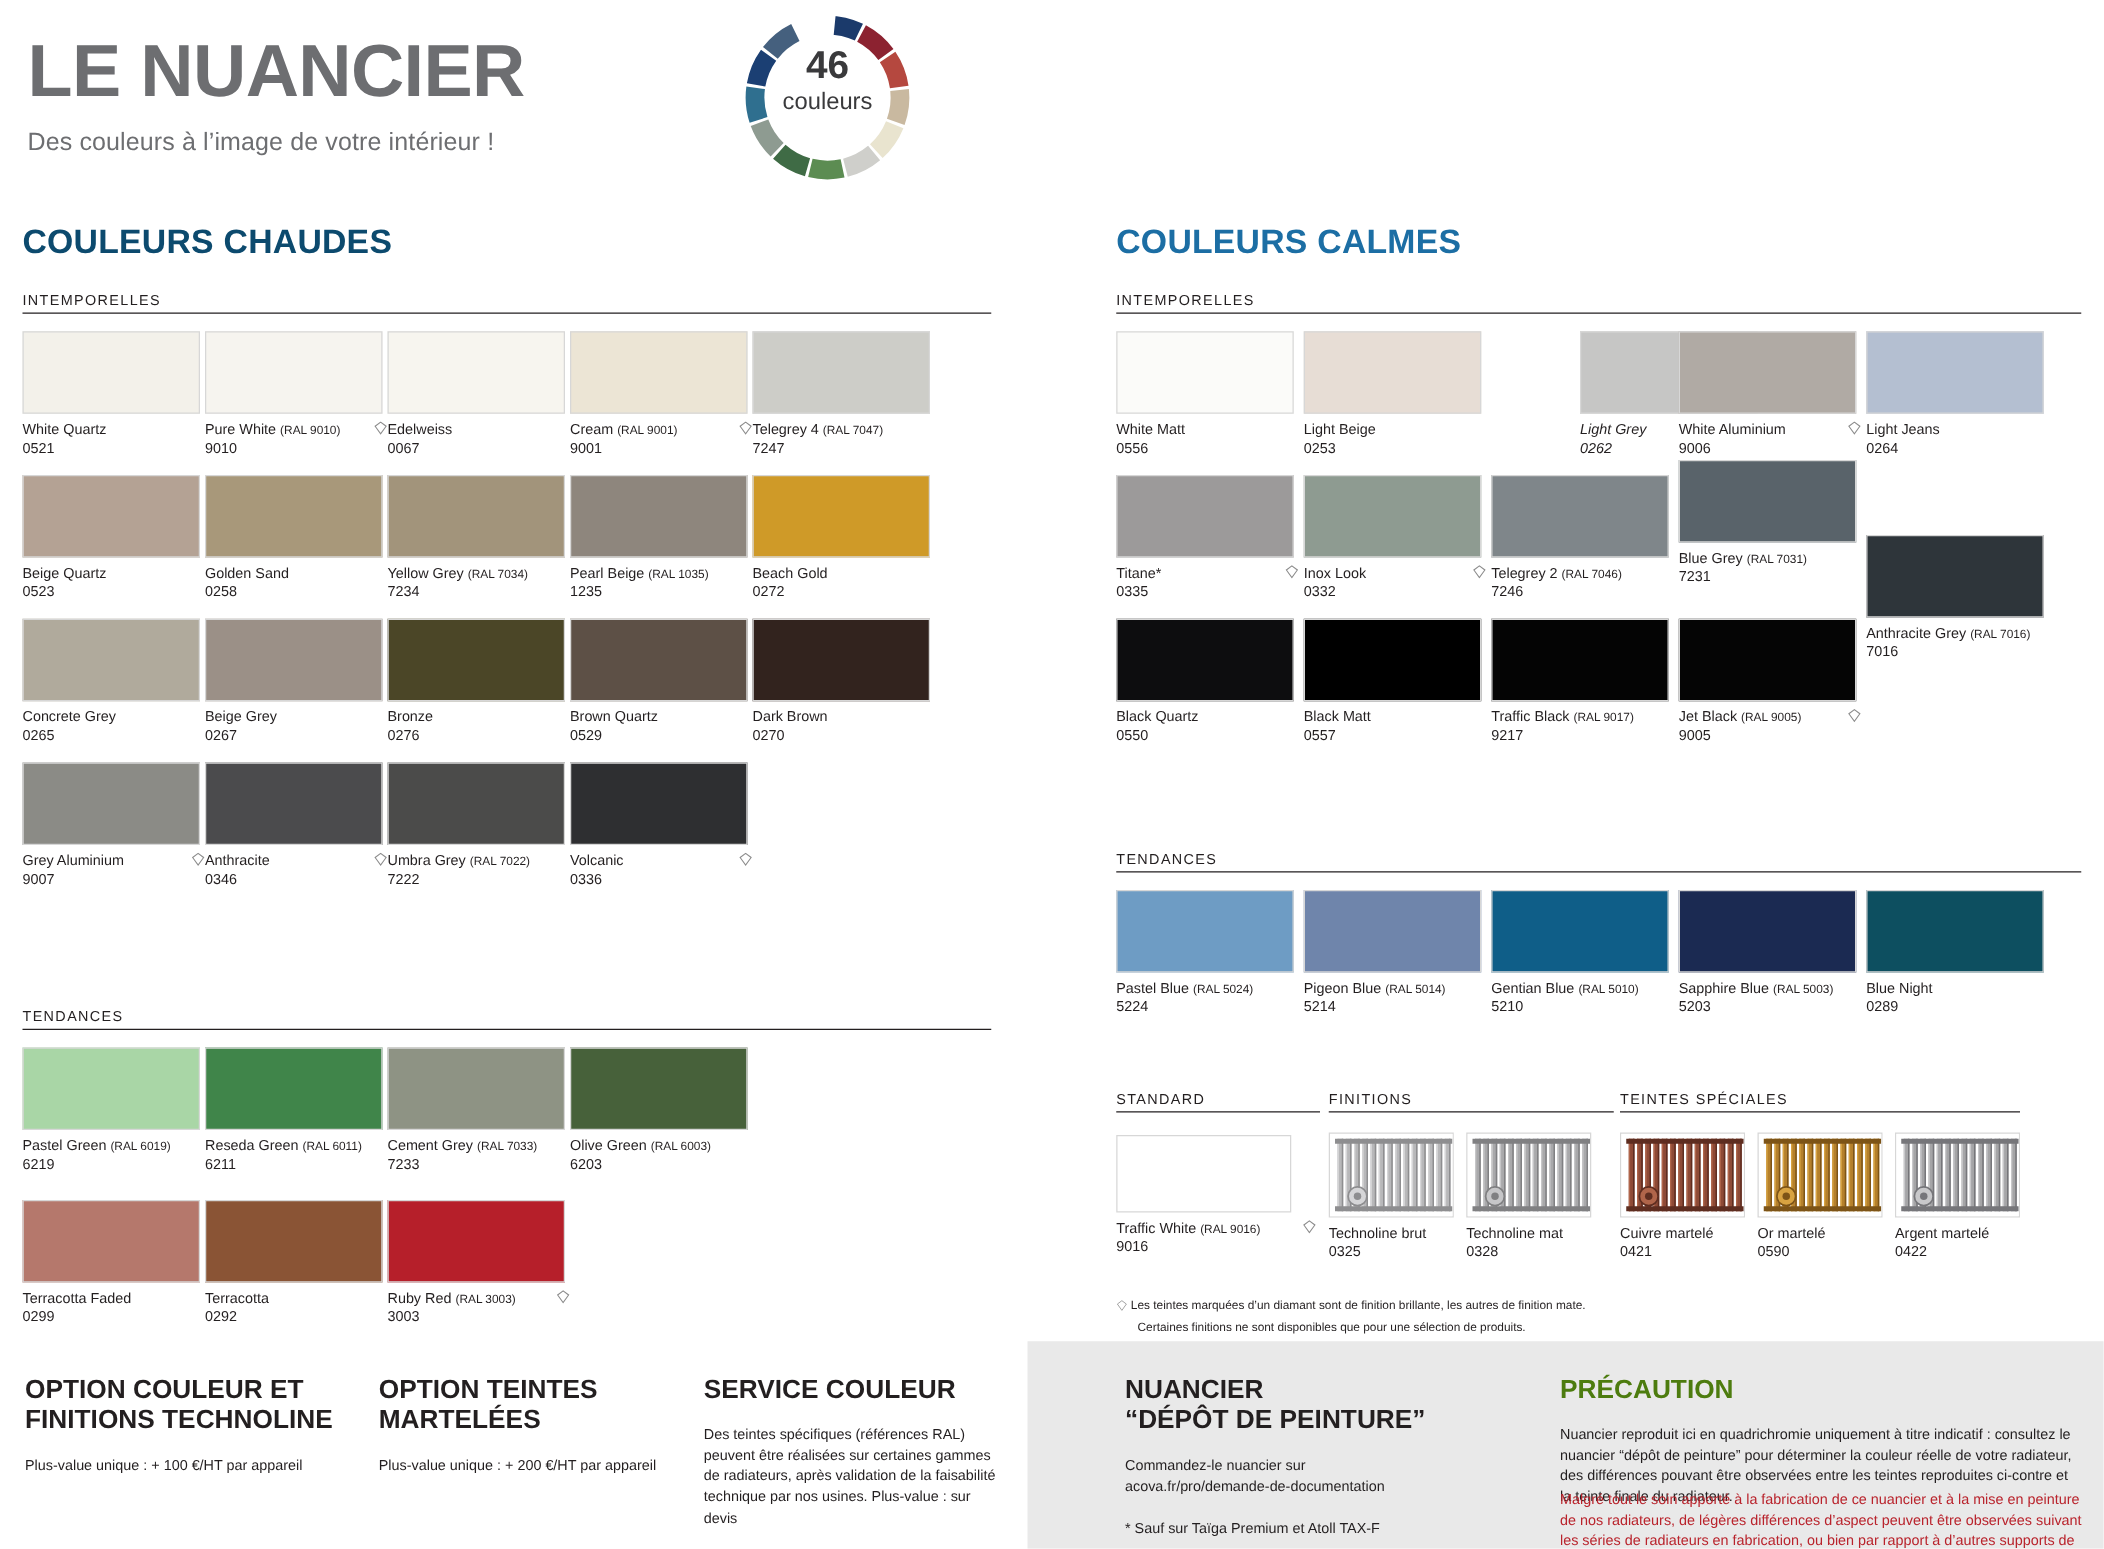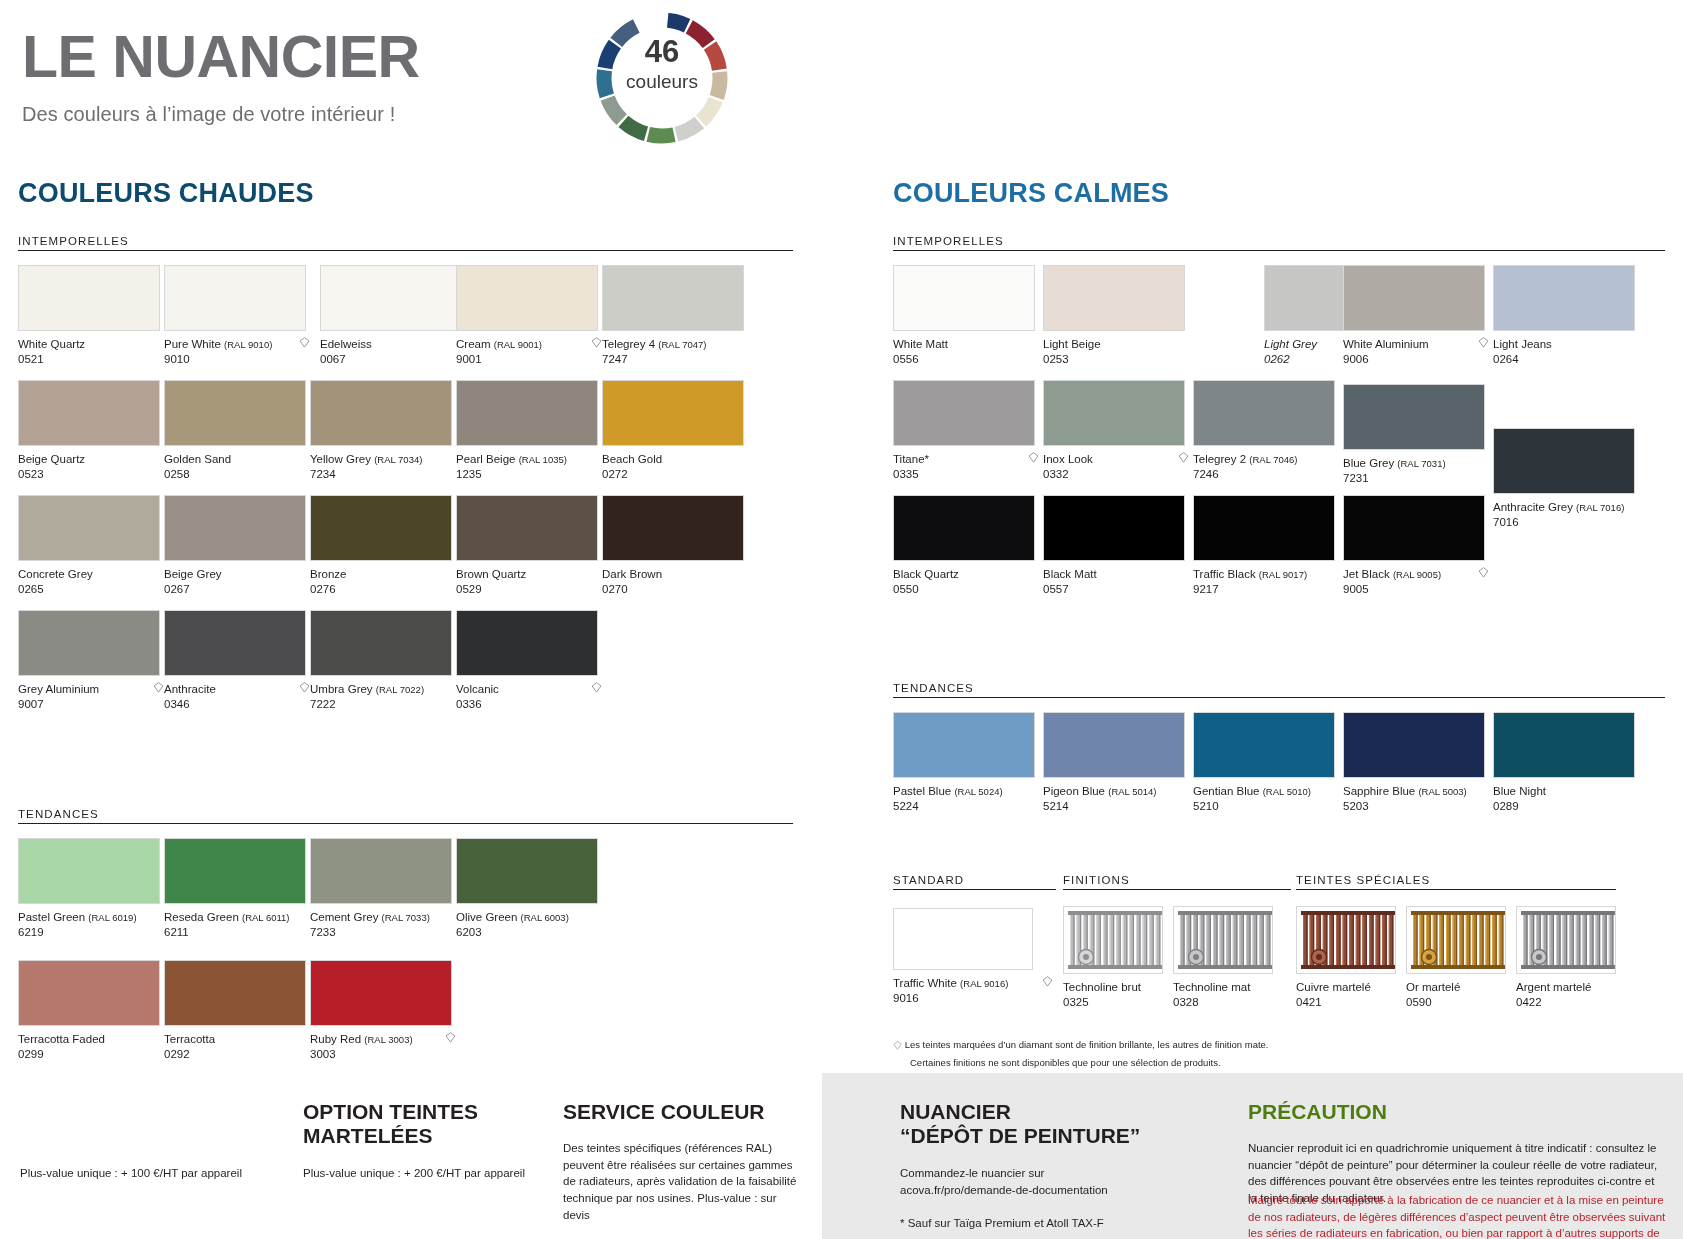--- a/index.html
+++ b/index.html
@@ -125,21 +125,21 @@
       <div class="swatch" style="left: 18px; top: 265px;">
         <div class="chip" style="width:142px;height:66px;background:#f3f1ea;"></div>
         <div class="cap cap-row" style="width:156px;"><span>White Quartz</span><span class="code">0521</span></div>
       </div>
       <div class="swatch" style="left: 164px; top: 265px;">
         <div class="chip" style="width:142px;height:66px;background:#f6f4ef;"></div>
         <div class="cap cap-row" style="width:156px;"><span>Pure White</span> <span class="ral">(RAL 9010)</span><svg class="diamond" viewBox="0 0 10 10">
             <path d="M1 3.6 L5 0.6 L9 3.6 L5 9.2 Z" fill="none" stroke="#8c8c8c" stroke-width="0.8"></path>
           </svg><span class="code">9010</span></div>
       </div>
-      <div class="swatch" style="left: 320px; top: 265px;">
+      <div class="swatch" style="left: 310px; top: 265px;">
         <div class="chip" style="width:142px;height:66px;background:#f7f5ef;"></div>
         <div class="cap cap-row" style="width:156px;"><span>Edelweiss</span><span class="code">0067</span></div>
       </div>
       <div class="swatch" style="left: 456px; top: 265px;">
         <div class="chip" style="width:142px;height:66px;background:#ece5d5;"></div>
         <div class="cap cap-row" style="width:156px;"><span>Cream</span> <span class="ral">(RAL 9001)</span><svg class="diamond" viewBox="0 0 10 10">
             <path d="M1 3.6 L5 0.6 L9 3.6 L5 9.2 Z" fill="none" stroke="#8c8c8c" stroke-width="0.8"></path>
           </svg><span class="code">9001</span></div>
       </div>
       <div class="swatch" style="left: 602px; top: 265px;">
@@ -273,21 +273,21 @@
       <div class="swatch" style="left: 1043px; top: 380px;">
         <div class="chip" style="width:142px;height:66px;background:#8e9b91;"></div>
         <div class="cap cap-row" style="width:156px;"><span>Inox Look</span><svg class="diamond" viewBox="0 0 10 10">
             <path d="M1 3.6 L5 0.6 L9 3.6 L5 9.2 Z" fill="none" stroke="#8c8c8c" stroke-width="0.8"></path>
           </svg><span class="code">0332</span></div>
       </div>
       <div class="swatch" style="left: 1193px; top: 380px;">
         <div class="chip" style="width:142px;height:66px;background:#7f868a;"></div>
         <div class="cap cap-row" style="width:156px;"><span>Telegrey 2</span> <span class="ral">(RAL 7046)</span><span class="code">7246</span></div>
       </div>
-      <div class="swatch" style="left: 1343px; top: 384px;">
+      <div class="swatch" style="left: 1343px; top: 368px;">
         <div class="chip" style="width:142px;height:66px;background:#59636a;"></div>
         <div class="cap cap-row" style="width:156px;"><span>Blue Grey</span> <span class="ral">(RAL 7031)</span><span class="code">7231</span></div>
       </div>
       <div class="swatch" style="left: 1493px; top: 380px; margin-top: 48px;">
         <div class="chip" style="width:142px;height:66px;background:#2e353a;"></div>
         <div class="cap cap-row" style="width:156px;"><span>Anthracite Grey</span> <span class="ral">(RAL 7016)</span><span class="code">7016</span></div>
       </div>
       <div class="swatch" style="left: 893px; top: 495px;">
         <div class="chip" style="width:142px;height:66px;background:#0d0d0f;"></div>
         <div class="cap cap-row" style="width:156px;"><span>Black Quartz</span><span class="code">0550</span></div>
@@ -625,20 +625,22 @@
   <div class="note" style="left:893px; top:1038px; width:720px;">
     <svg class="legend-d" viewBox="0 0 10 10">
       <path d="M1 3.6 L5 0.6 L9 3.6 L5 9.2 Z" fill="none" stroke="#999" stroke-width="0.8"></path>
     </svg>
     <span>Les teintes marquées d’un diamant sont de finition brillante, les autres de finition mate.</span>
   </div>
   <div class="note" style="left:910px; top:1056px; width:720px;">Certaines finitions ne sont disponibles que pour une sélection de produits.</div>
 
   <div class="greybox"></div>
 
+  <div class="footer-h" style="left:20px; top:1100px; width:270px; white-space:pre-line;">OPTION COULEUR ET
+FINITIONS TECHNOLINE</div>
   <div class="footer-t" style="left:20px; top:1165px; width:270px;">Plus-value unique : + 100 €/HT par appareil</div>
 
   <div class="footer-h" style="left:303px; top:1100px; width:230px; white-space:pre-line;">OPTION TEINTES
 MARTELÉES</div>
   <div class="footer-t" style="left:303px; top:1165px; width:230px;">Plus-value unique : + 200 €/HT par appareil</div>
 
   <div class="footer-h" style="left:563px; top:1100px; width:250px;">SERVICE COULEUR</div>
   <div class="footer-t" style="left:563px; top:1140px; width:240px;">Des teintes spécifiques (références RAL) peuvent être réalisées sur certaines gammes de radiateurs, après validation de la faisabilité technique par nos usines. Plus-value : sur devis</div>
 
   <div class="footer-h" style="left:900px; top:1100px; width:300px; white-space:pre-line;">NUANCIER

